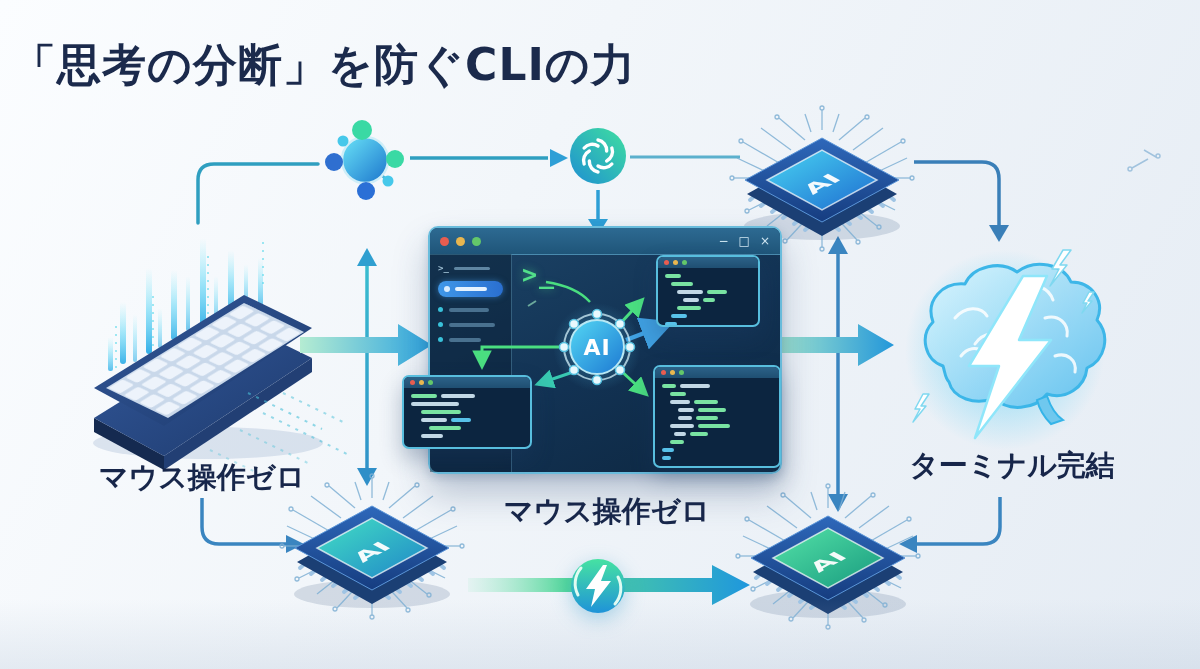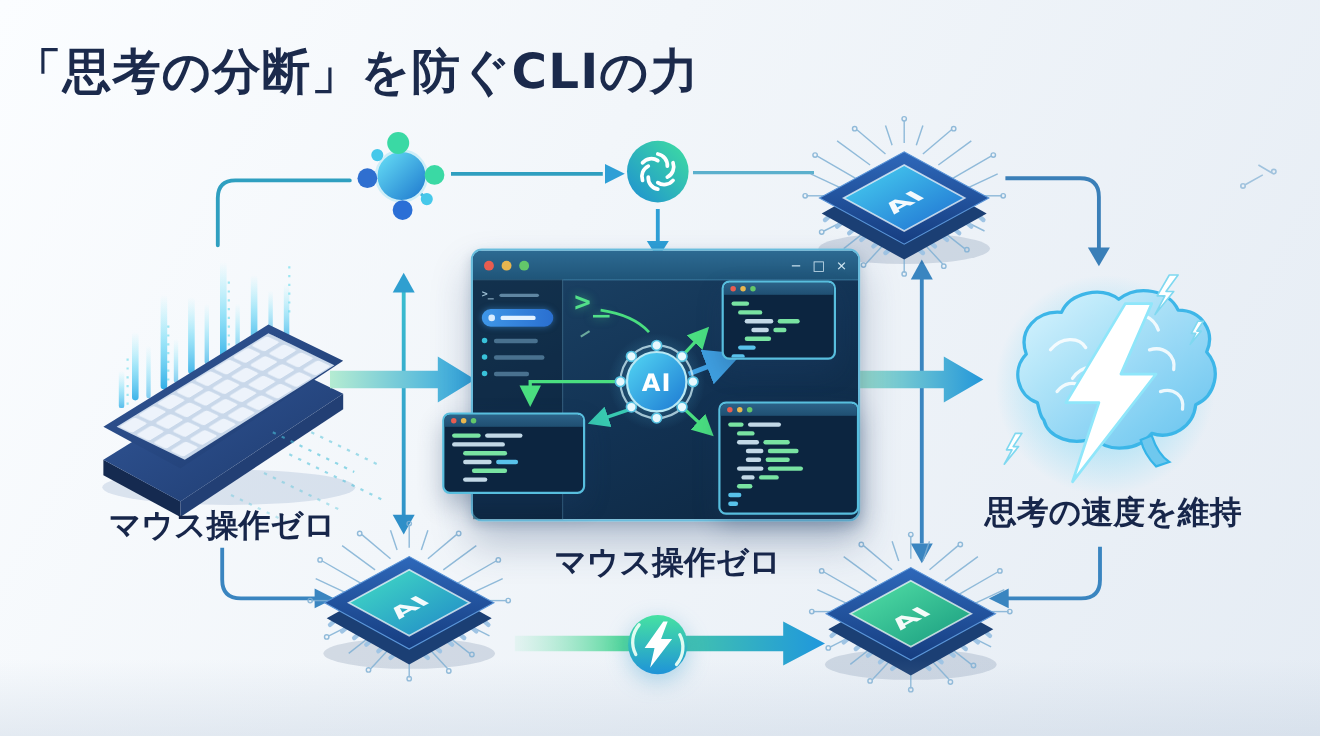--- a/index.html
+++ b/index.html
@@ -575,14 +575,14 @@
     <circle cx="31" cy="31" r="27" fill="url(#gBadge)"></circle>
     <g stroke="#eafff5" stroke-width="3" fill="none" stroke-linecap="round" opacity=".95">
       <path d="M14,13 A24,24 0 0 0 11,40"></path>
       <path d="M48,49 A24,24 0 0 0 51,22"></path>
     </g>
     <path d="M36,10 L19,34 H28 L24,52 L44,26 H34 L40,10 Z" fill="#ffffff"></path>
   </svg>
 
   <div class="label" id="label-keyboard">マウス操作ゼロ</div>
   <div class="label" id="label-terminal">マウス操作ゼロ</div>
-  <div class="label" id="label-brain">思考の速度を維持</div>
+  <div class="label" id="label-brain">ターミナル完結</div>
 </div>
 
 </body></html>

